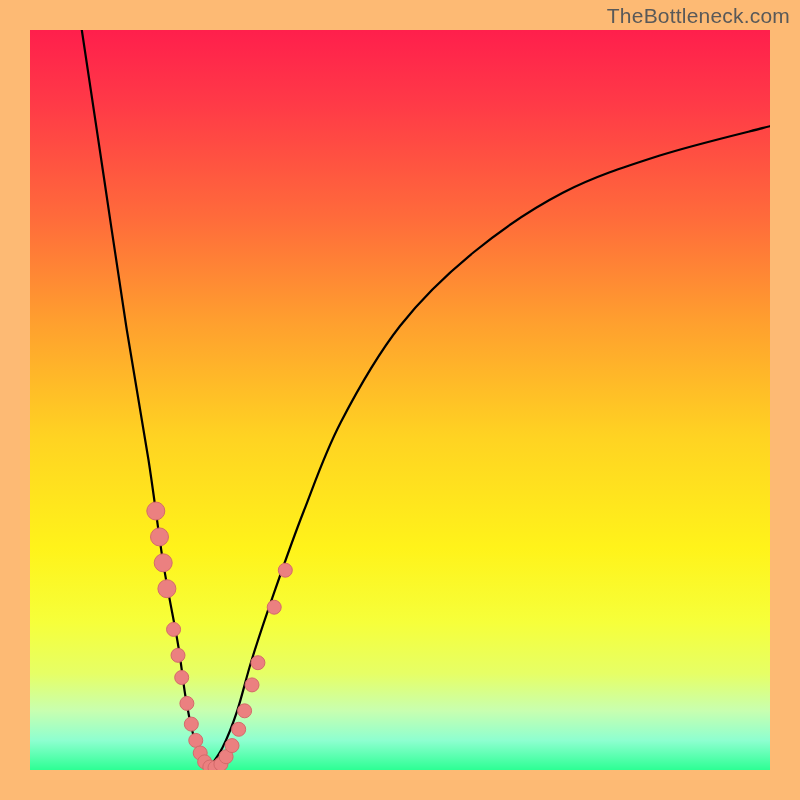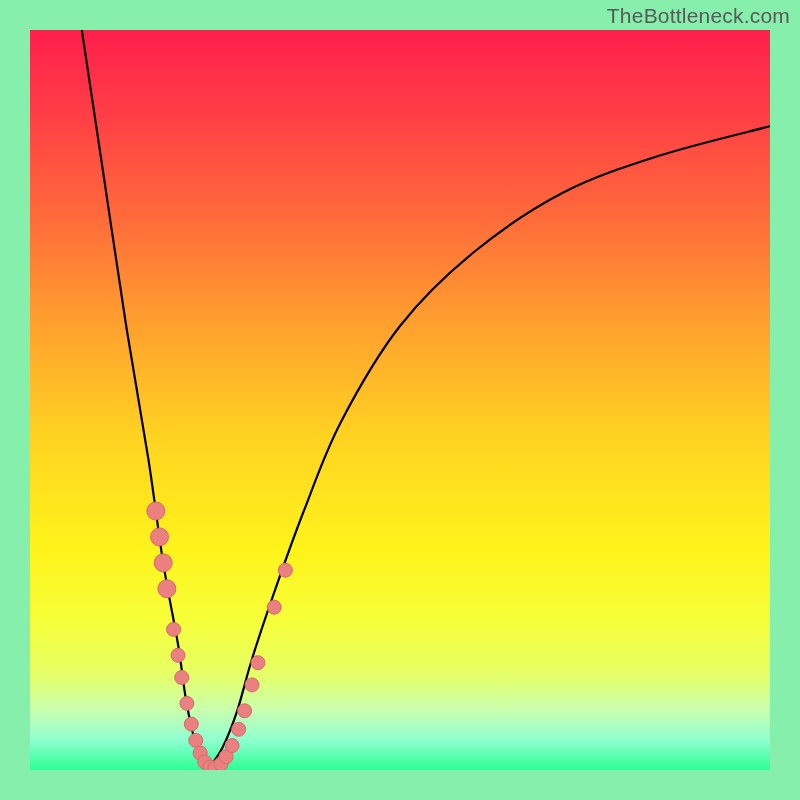--- a/index.html
+++ b/index.html
@@ -8,21 +8,21 @@
     width: 800px;
     height: 800px;
     overflow: hidden;
     background: #000;
     font-family: Arial, Helvetica, sans-serif;
   }
   .frame {
     position: absolute;
     left: 0; top: 0;
     width: 800px; height: 800px;
-    background: #86efac;
+    background: #fdba74;
   }
   .plot {
     position: absolute;
     left: 30px;
     top: 30px;
     width: 740px;
     height: 740px;
     overflow: hidden;
   }
   .gradient {

